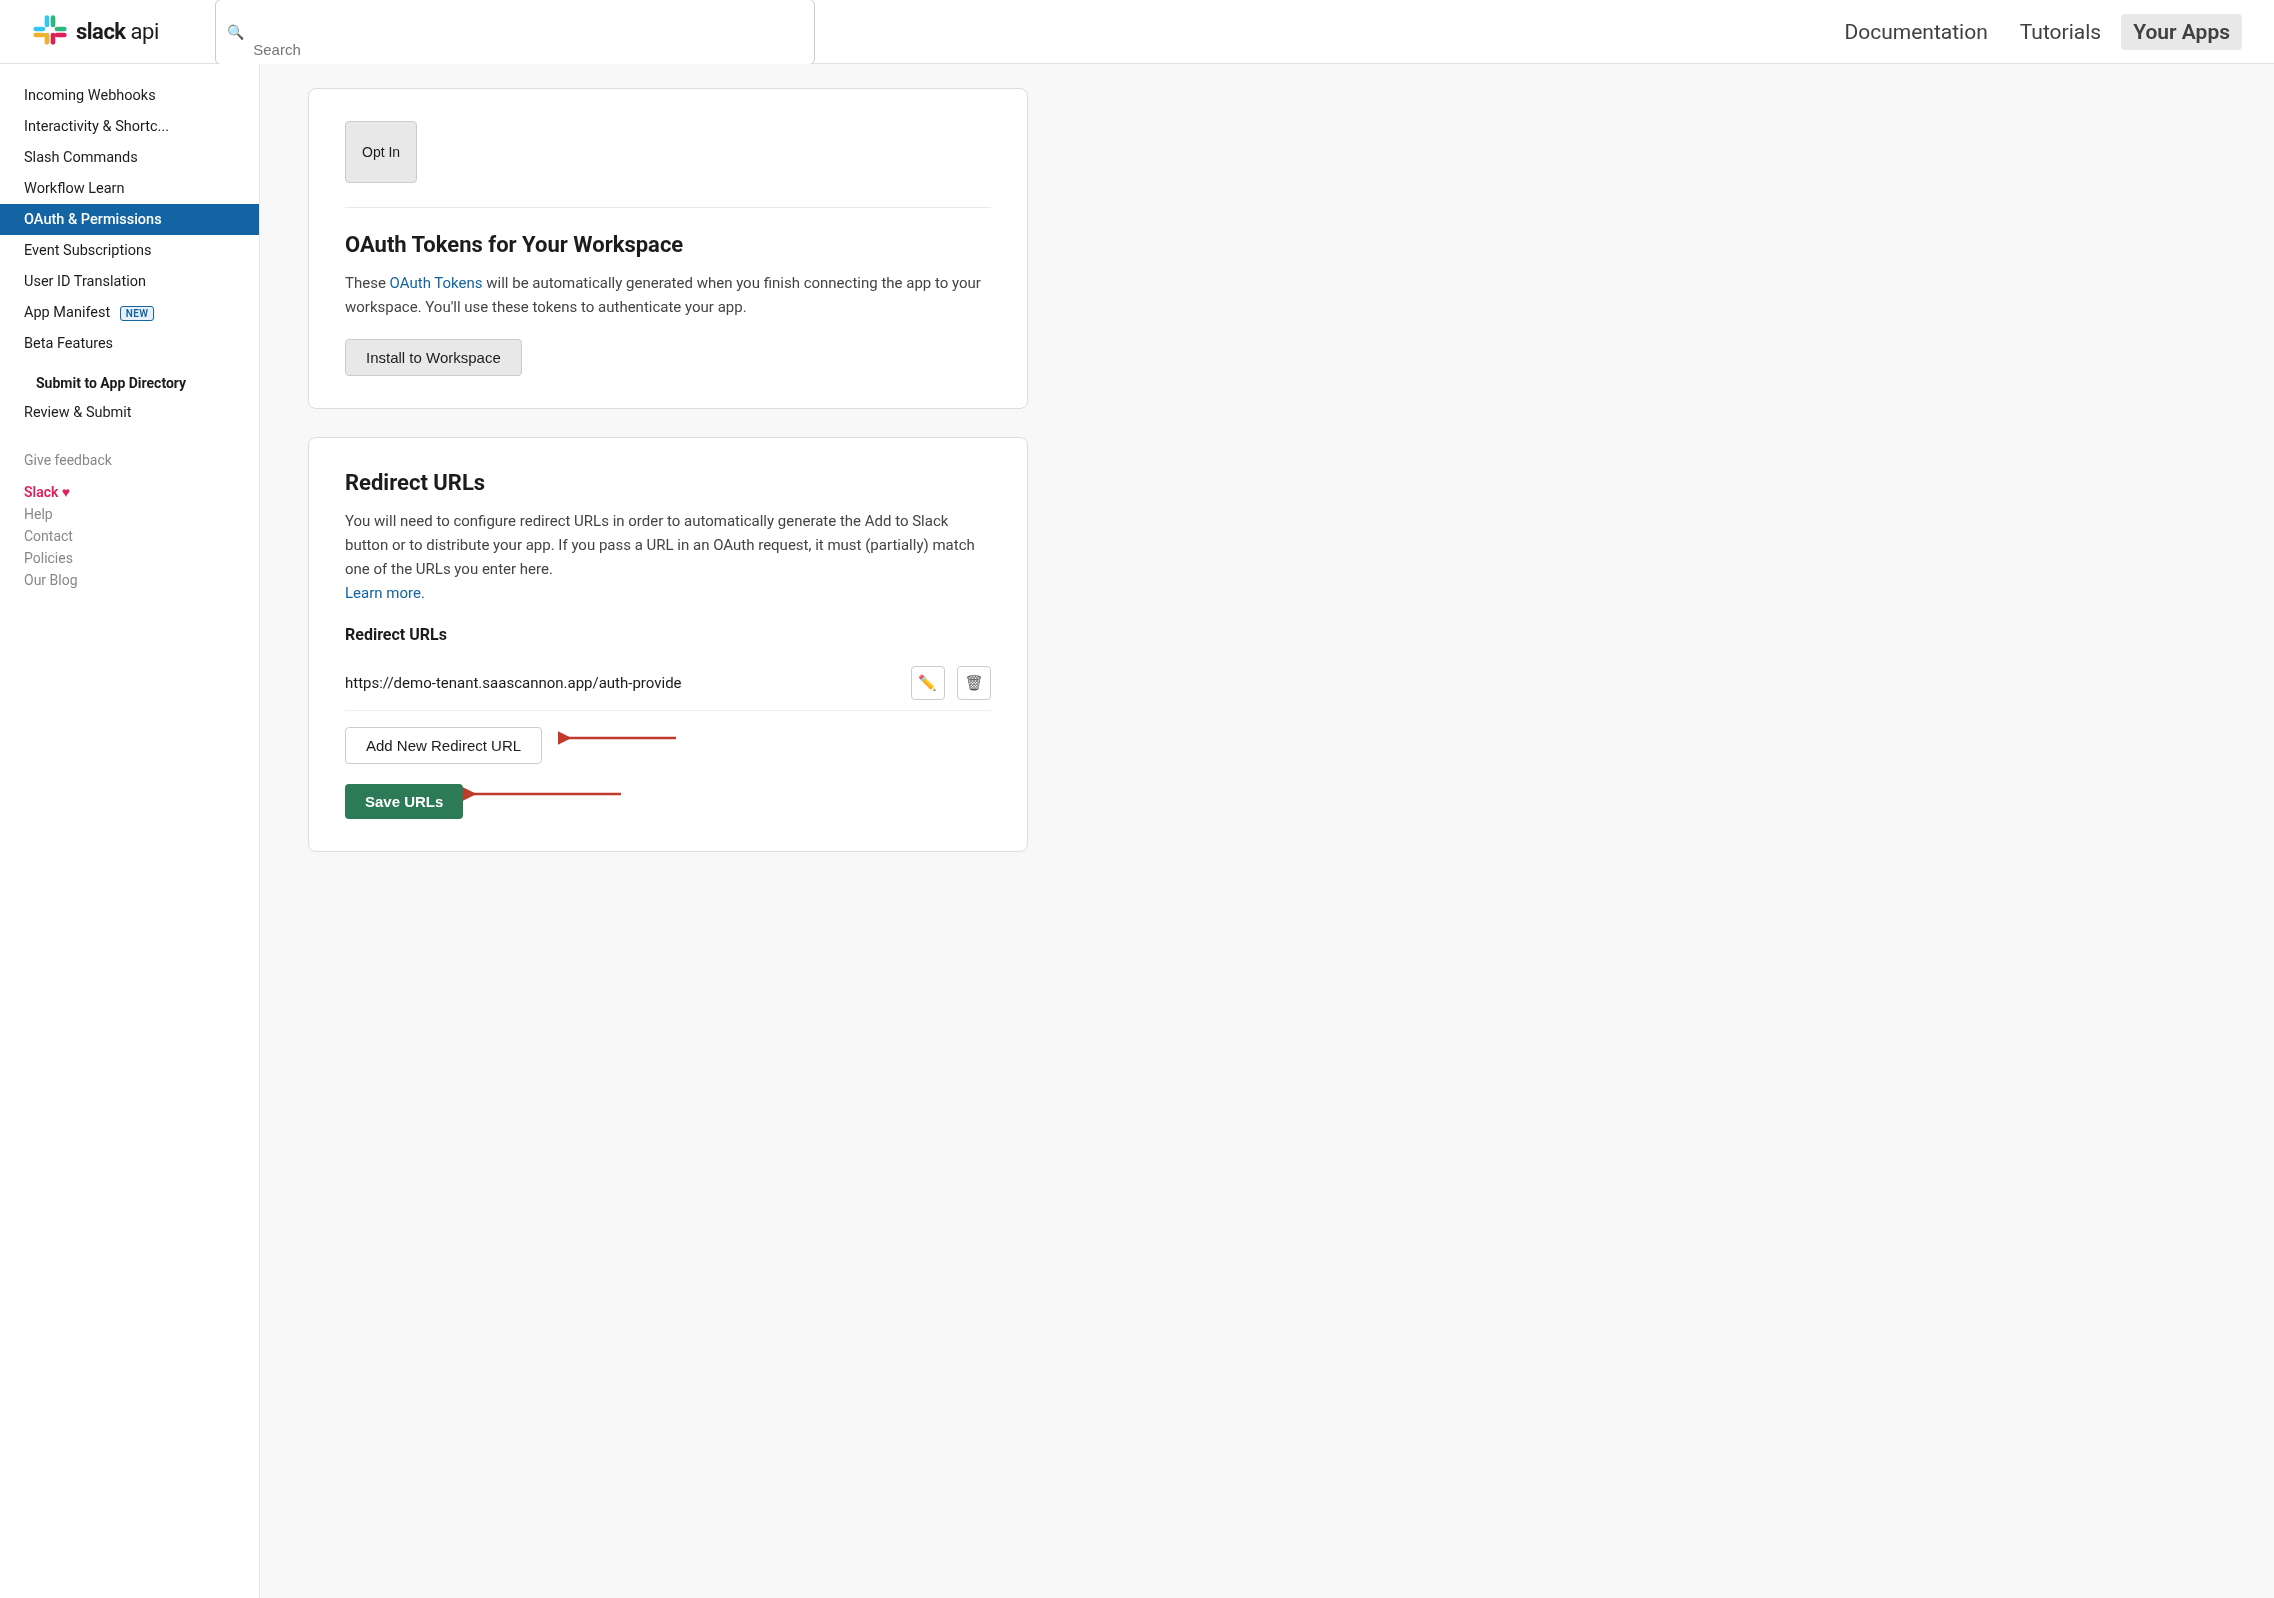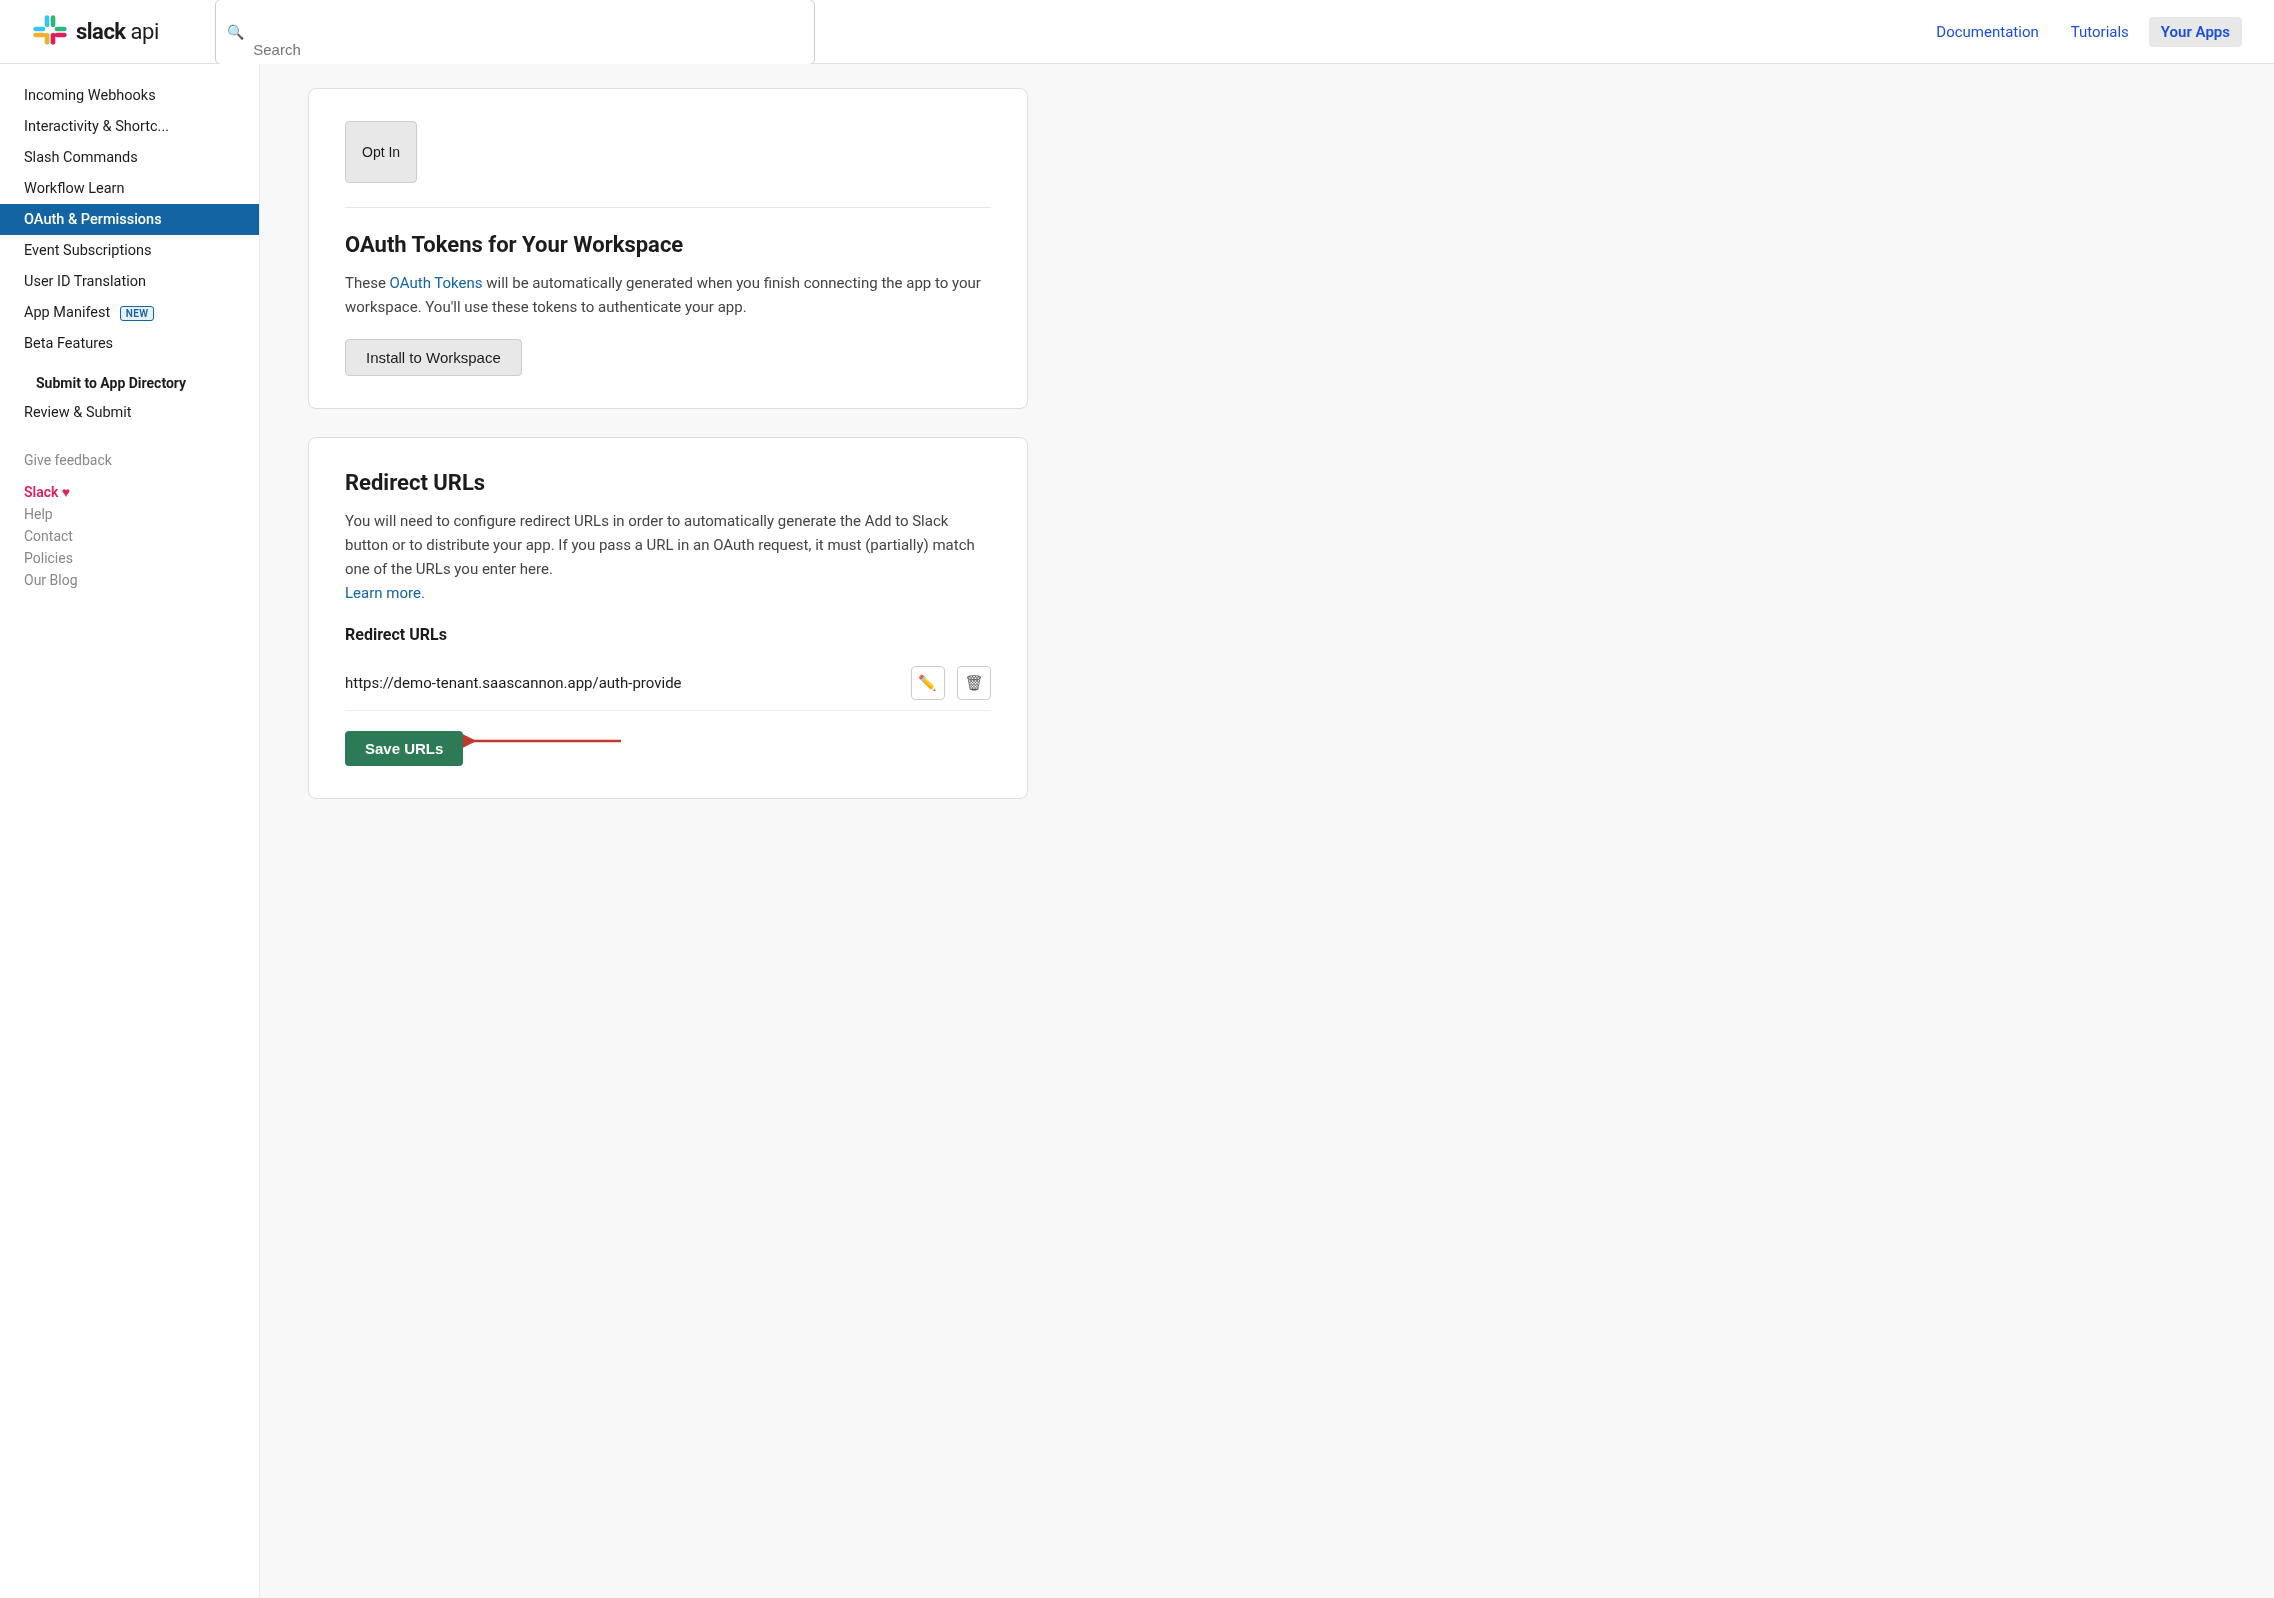--- a/index.html
+++ b/index.html
@@ -55,22 +55,22 @@
       margin-top: 35px;
     }
     .search-icon-char { color: #888; font-size: 14px; }
     .topnav-links {
       display: flex;
       align-items: center;
       gap: 8px;
       margin-left: auto;
     }
     .topnav-link {
-      font-size: 15px;
-      color: #1d4ed8;
+      font-size: 21px;
+      color: #404040;
       text-decoration: none;
       padding: 6px 12px;
       border-radius: 4px;
       cursor: pointer;
     }
     .topnav-link.active {
       background: #e8e8e8;
       font-weight: 600;
     }
 
@@ -372,20 +372,32 @@
       <div class="redirect-url-row">
         <span class="redirect-url-text">https://demo-tenant.saascannon.app/auth-provide</span>
         <button class="icon-btn">
           <span>✏️</span>
         </button>
         <button class="icon-btn">
           <span>🗑</span>
         </button>
       </div>
 
+      <div style="display:flex; align-items:center; gap:0;">
+        <button class="btn-add-redirect">Add New Redirect URL</button>
+
+        <svg width="120" height="28" viewBox="0 0 120 28">
+          <defs>
+            <marker id="arrowhead-main1" markerWidth="7" markerHeight="7" refX="3" refY="3.5" orient="auto">
+              <polygon points="7,0 0,3.5 7,7" fill="#c0392b"></polygon>
+            </marker>
+          </defs>
+          <line x1="118" y1="14" x2="6" y2="14" stroke="#c0392b" stroke-width="2.5" marker-end="url(#arrowhead-main1)"></line>
+        </svg>
+      </div>
 
       <div style="display:flex; align-items:center; gap:0; margin-top:4px;">
         <button class="btn-save-urls">Save URLs</button>
 
         <svg width="160" height="28" viewBox="0 0 160 28">
           <defs>
             <marker id="arrowhead-main2" markerWidth="7" markerHeight="7" refX="3" refY="3.5" orient="auto">
               <polygon points="7,0 0,3.5 7,7" fill="#c0392b"></polygon>
             </marker>
           </defs>

